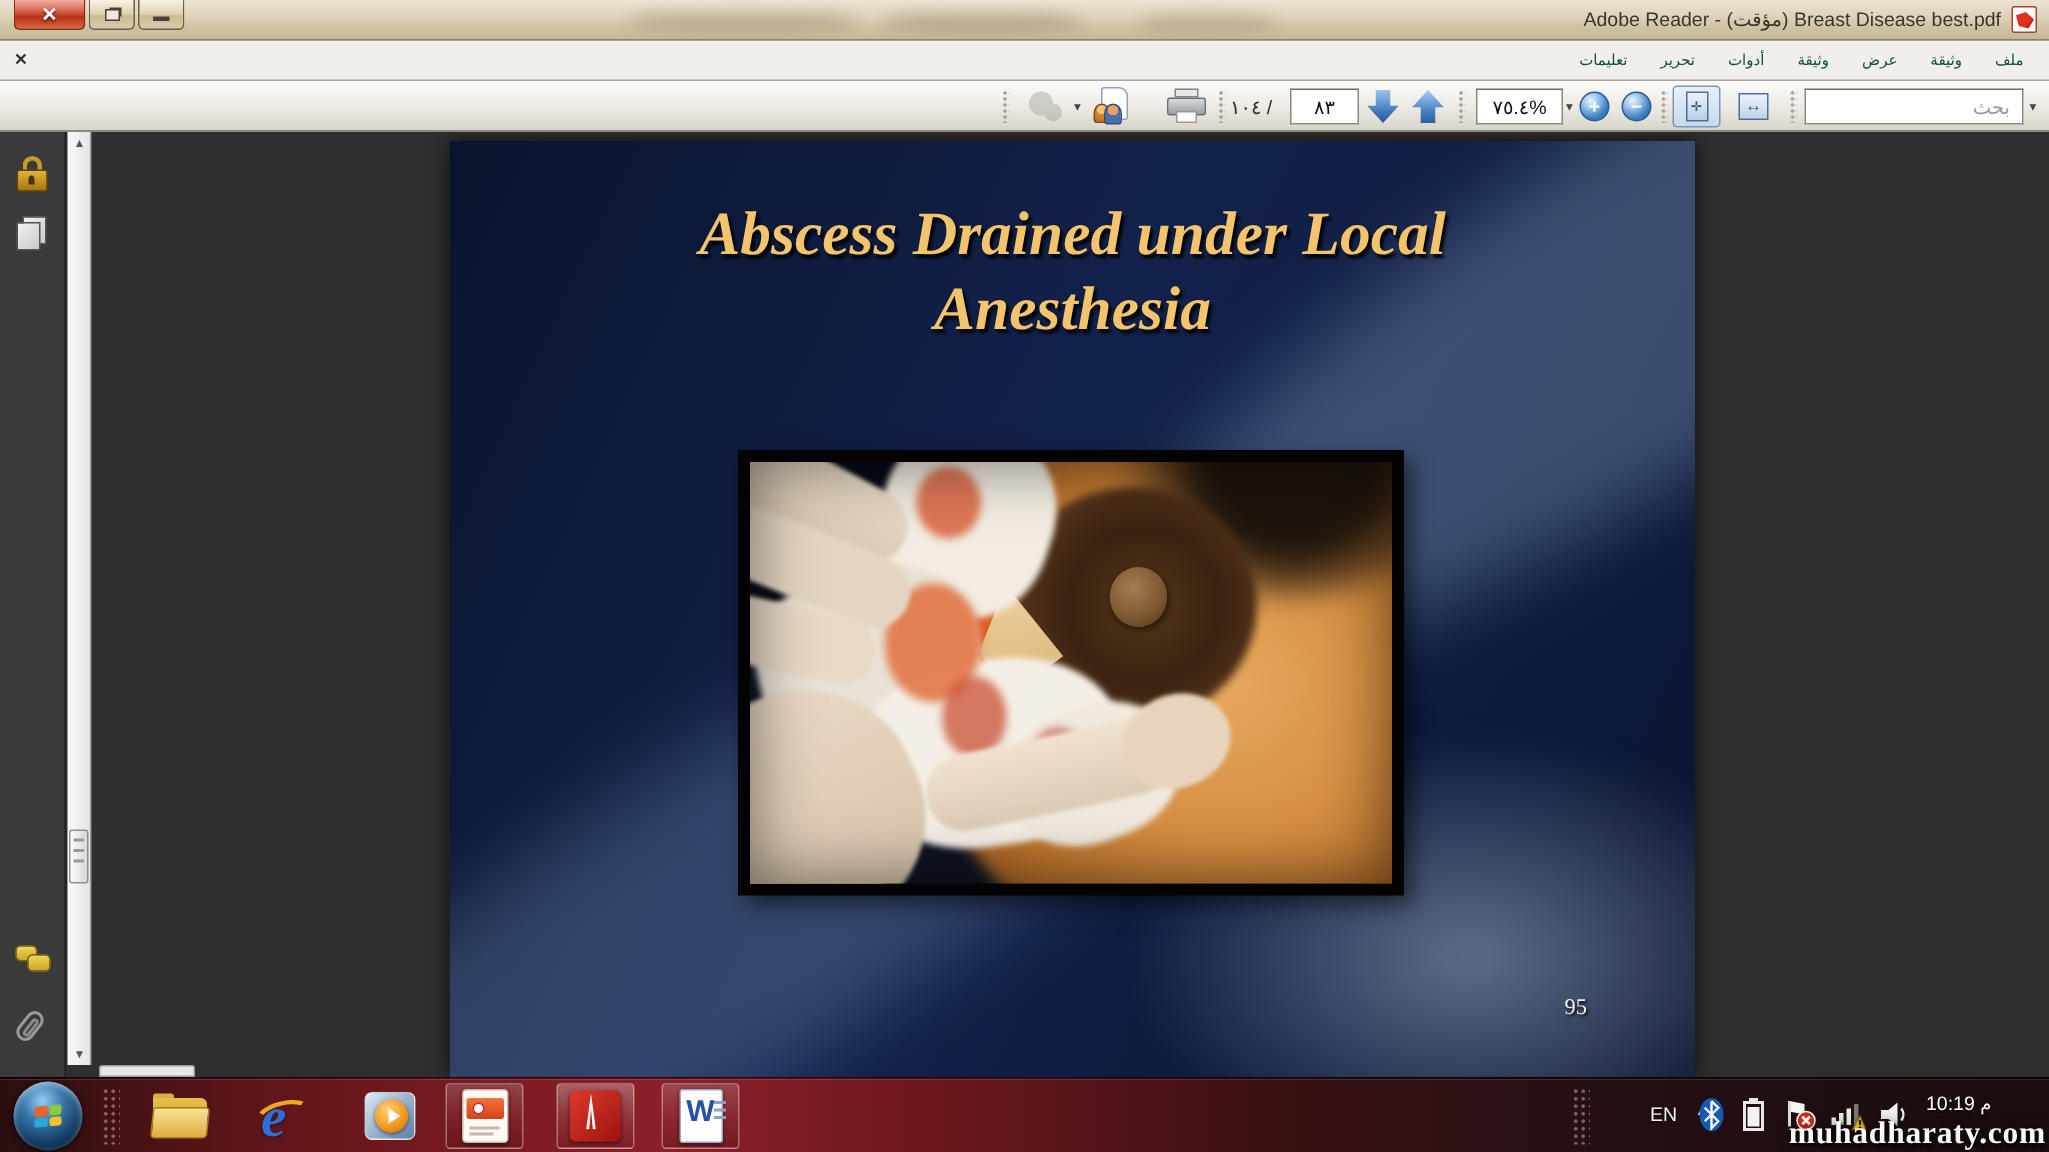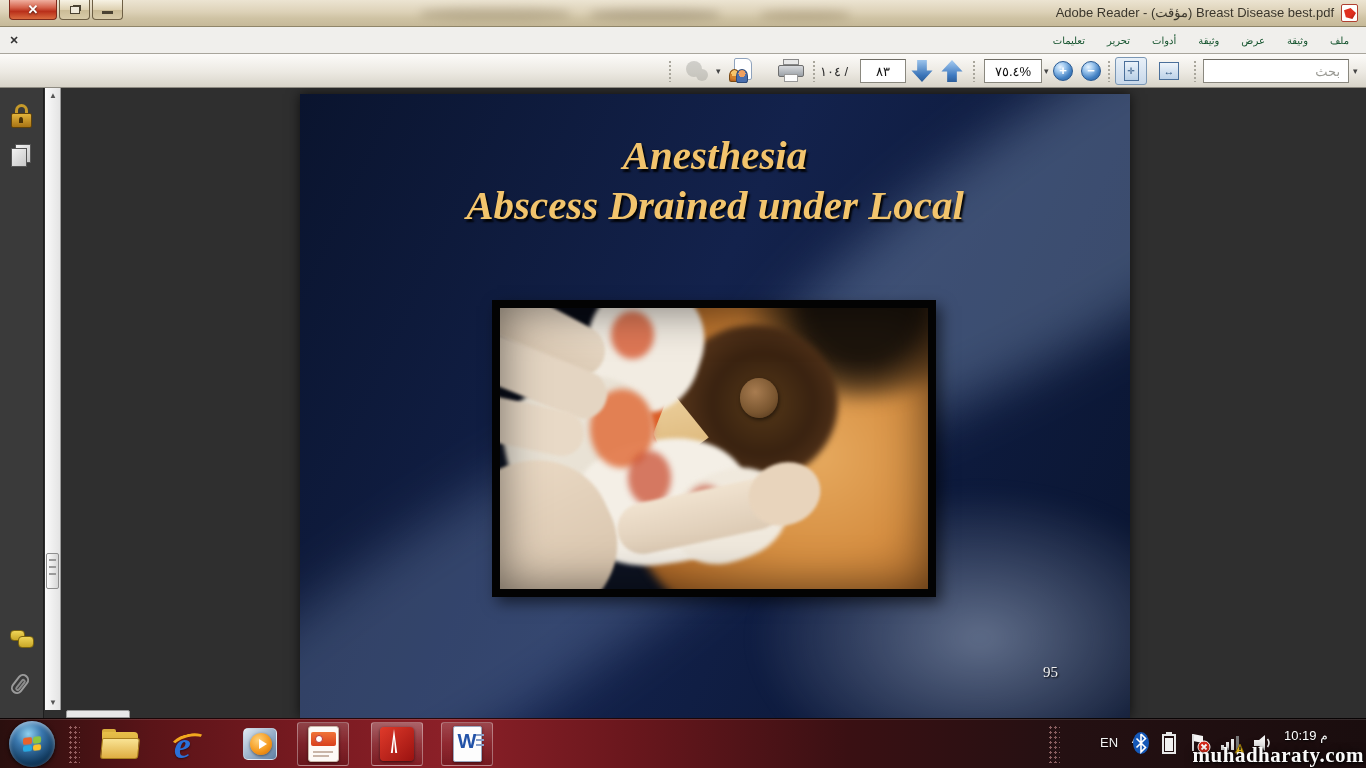--- a/index.html
+++ b/index.html
@@ -327,22 +327,22 @@
       <div class="vs-arrow" style="bottom:0;">▼</div>
     </div>
     <div class="hthumb"></div>
 
     <div class="slide">
       <div class="streak streak1"></div>
       <div class="streak streak2"></div>
       <div class="corner-glow"></div>
 
       <div class="slide-title">
+        <div>Abscess Drained under Local</div>
         <div>Anesthesia</div>
-        <div>Abscess Drained under Local</div>
       </div>
 
       <div class="photo">
         <div class="photo-inner">
           <div class="ph-skin"></div>
           <div class="ph-dark-tl"></div>
           <div class="ph-dark-tr"></div>
           <div class="ph-red"></div>
           <div class="ph-areola"></div>
           <div class="ph-nipple"></div>

